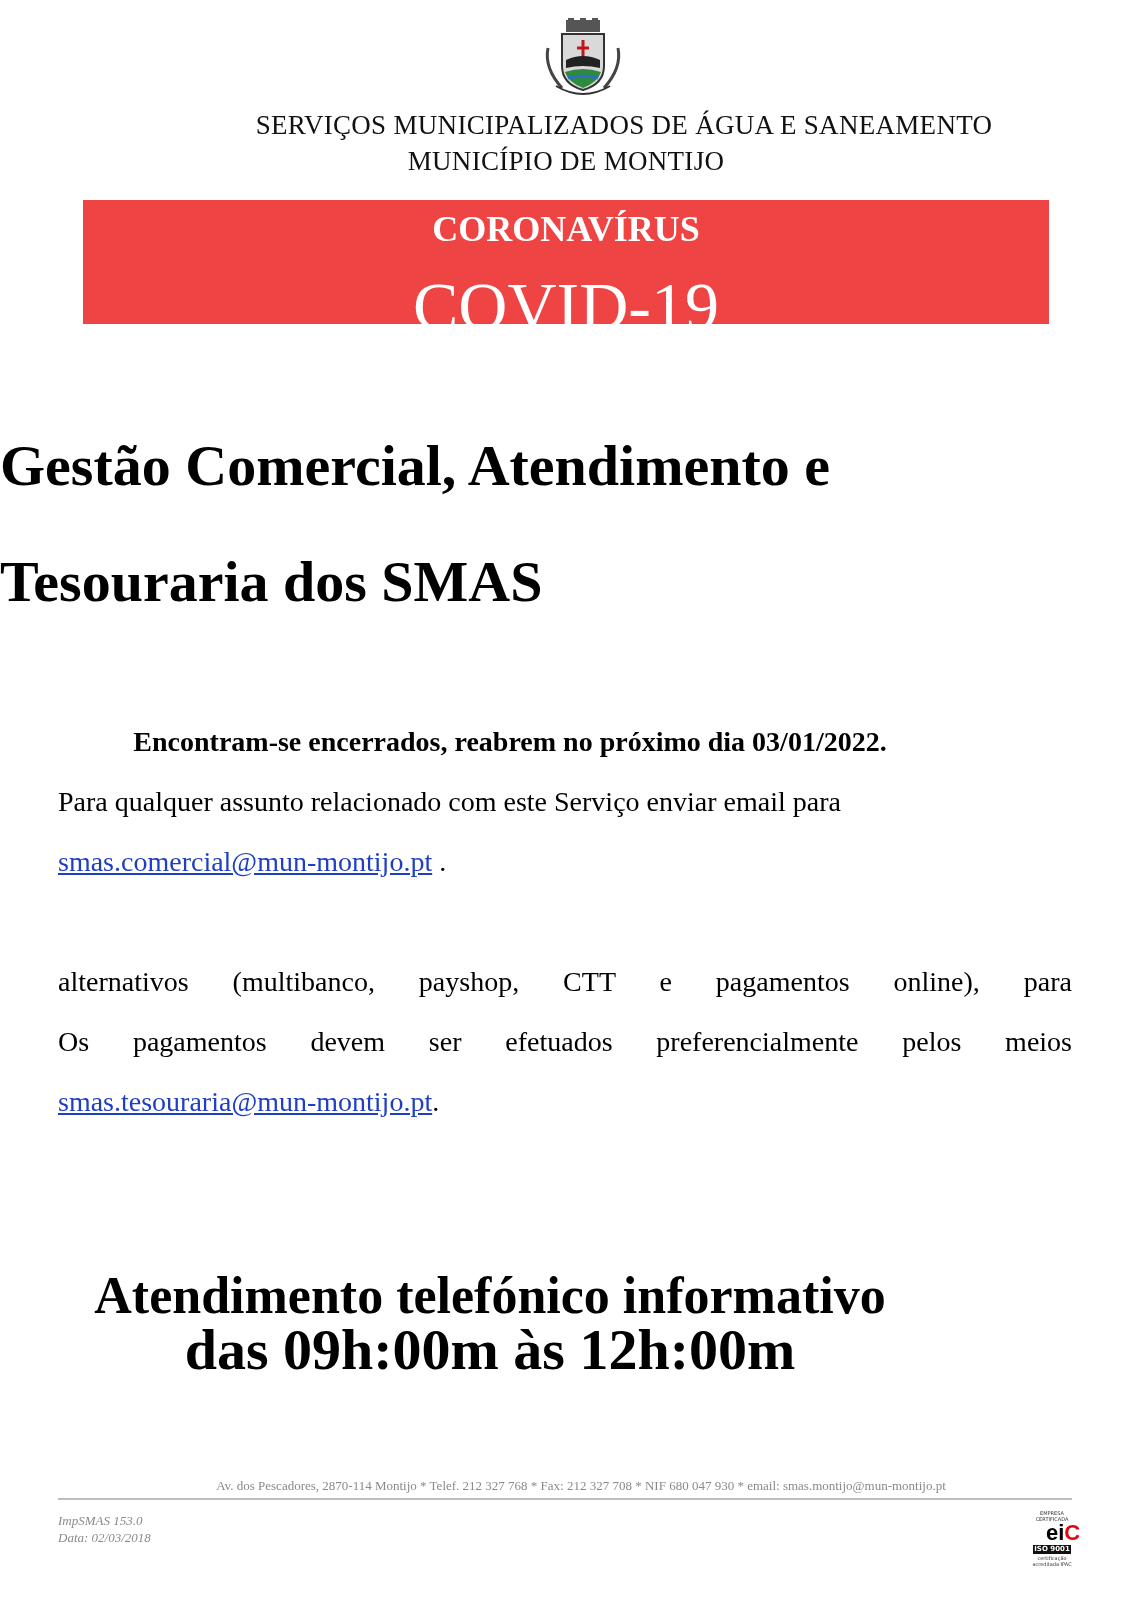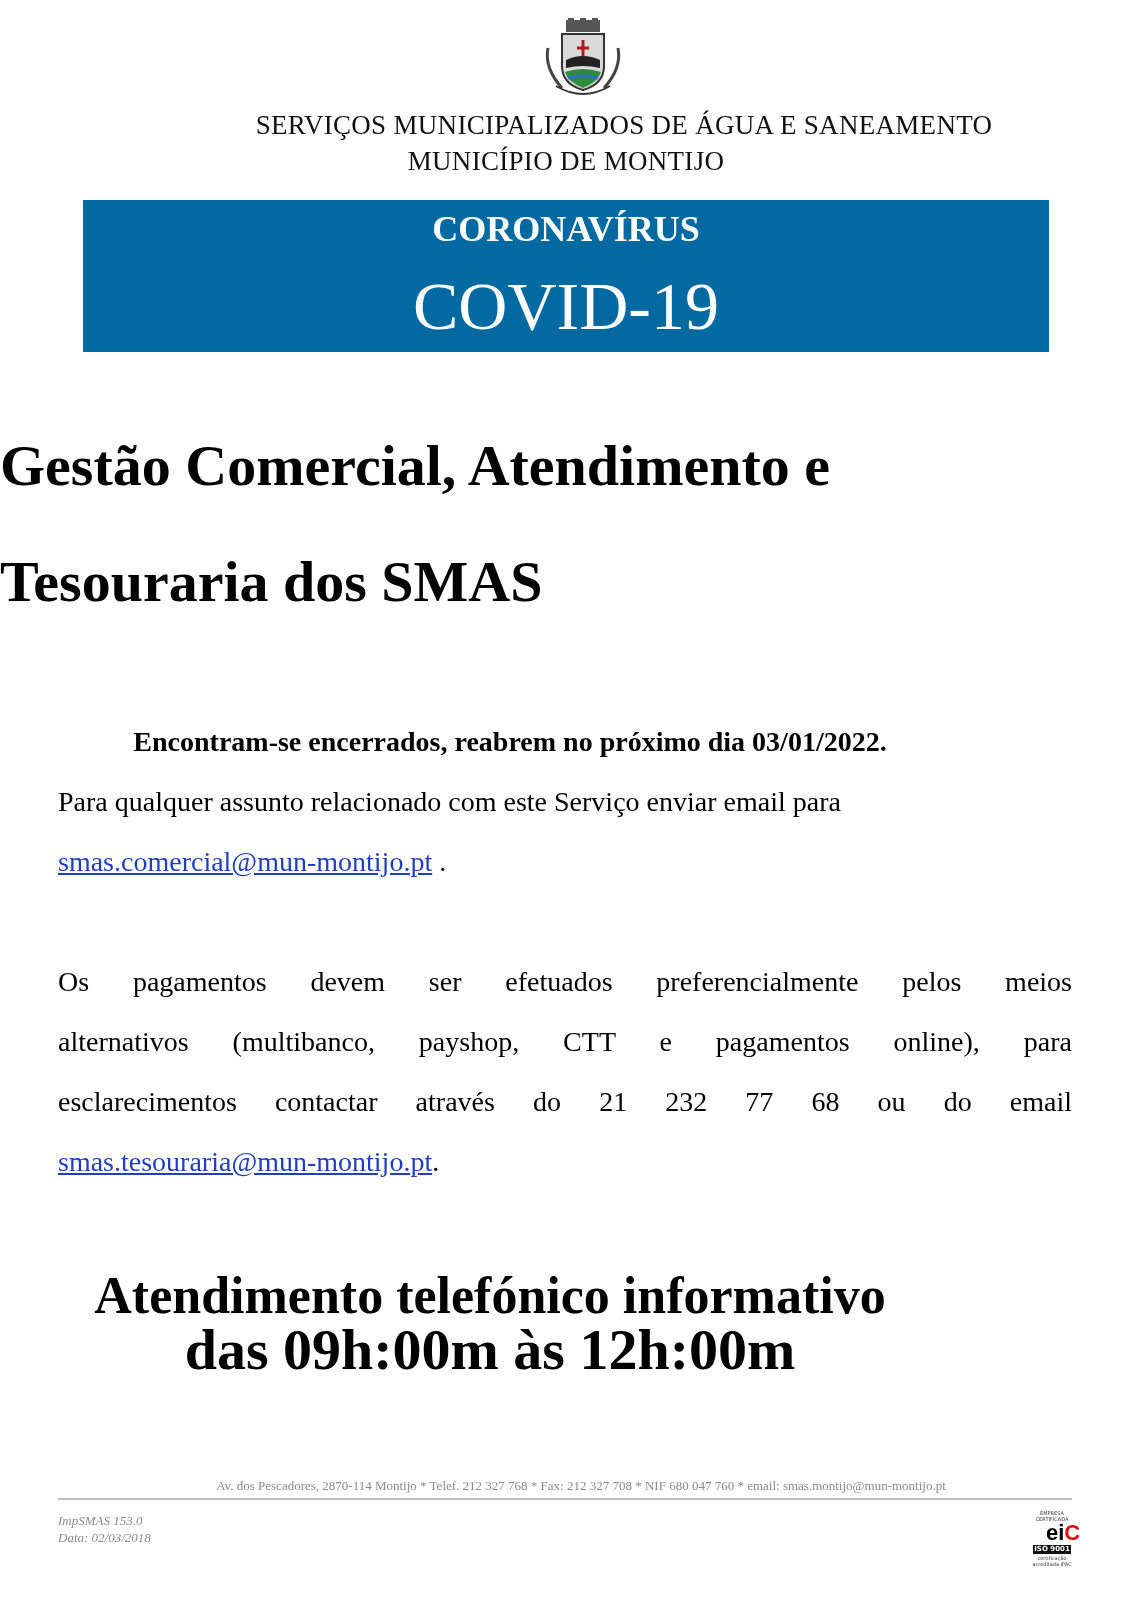--- a/index.html
+++ b/index.html
@@ -7,21 +7,21 @@
          font-family: "Liberation Serif", "DejaVu Serif", serif; color: #000; }
   .abs { position: absolute; }
   .center { text-align: center; }
 
   #crest { left: 542px; top: 18px; width: 82px; height: 80px; }
 
   .org { left: 0; width: 1132px; font-size: 27px; letter-spacing: 0.3px; color: #111; }
   #org-line1 { top: 110px; left: 58px; }
   #org-line2 { top: 146px; }
 
-  #banner { left: 83px; top: 200px; width: 966px; height: 152px; background: #0369a1; }
+  #banner { left: 83px; top: 200px; width: 966px; height: 124px; background: #ef4444; }
   #banner-sub { position: absolute; left: 0; width: 100%; top: 8px; color: #fff;
                 font-weight: bold; font-size: 36px; text-align: center; }
   #banner-main { position: absolute; left: 0; width: 100%; top: 72px; color: #fff;
                  font-weight: normal; font-size: 68px; text-align: center; line-height: 1; }
 
   .title { left: 0; width: 1132px; font-weight: bold; font-size: 58px; text-align: left; }
   #title-1 { top: 432px; }
   #title-2 { top: 548px; }
 
   .para { left: 58px; width: 1014px; font-size: 28px; line-height: 60px; }
@@ -78,30 +78,29 @@
 </div>
 
 <div id="title-1" class="abs title">Gestão Comercial, Atendimento e</div>
 <div id="title-2" class="abs title">Tesouraria dos SMAS</div>
 
 <div id="closed" class="abs para">Encontram-se encerrados, reabrem no próximo dia 03/01/2022.</div>
 <div id="contact-line" class="abs para">Para qualquer assunto relacionado com este Serviço enviar email para</div>
 <div id="contact-email-line" class="abs para"><a href="#">smas.comercial@mun-montijo.pt</a><span> .</span></div>
 
 <div id="payments" class="abs para">
+  <span class="ln">alternativos (multibanco, payshop, CTT e pagamentos online), para</span>
   <span class="ln">Os pagamentos devem ser efetuados preferencialmente pelos meios</span>
-  <span class="ln">alternativos (multibanco, payshop, CTT e pagamentos online), para</span>
-  <span class="ln">esclarecimentos contactar através do 21 232 77 68 ou do email</span>
   <span class="ln last"><a href="#">smas.tesouraria@mun-montijo.pt</a><span>.</span></span>
 </div>
 
 <div id="hours-1" class="abs hours">Atendimento telefónico informativo</div>
 <div id="hours-2" class="abs hours">das 09h:00m às 12h:00m</div>
 
-<div id="footer-address" class="abs">Av. dos Pescadores, 2870-114 Montijo * Telef. 212 327 768 * Fax: 212 327 708 * NIF 680 047 760 * email: smas.montijo@mun-montijo.pt</div>
+<div id="footer-address" class="abs">Av. dos Pescadores, 2870-114 Montijo * Telef. 212 327 768 * Fax: 212 327 708 * NIF 680 047 930 * email: smas.montijo@mun-montijo.pt</div>
 <div id="footer-rule" class="abs"></div>
 <div id="footer-ref" class="abs">
   <div>ImpSMAS 153.0</div>
   <div>Data: 02/03/2018</div>
 </div>
 
 <div id="cert" class="abs">
   <div class="small">EMPRESA CERTIFICADA</div>
   <div class="logo"><span>ei</span><span class="c">C</span></div>
   <div class="iso">ISO 9001</div>

